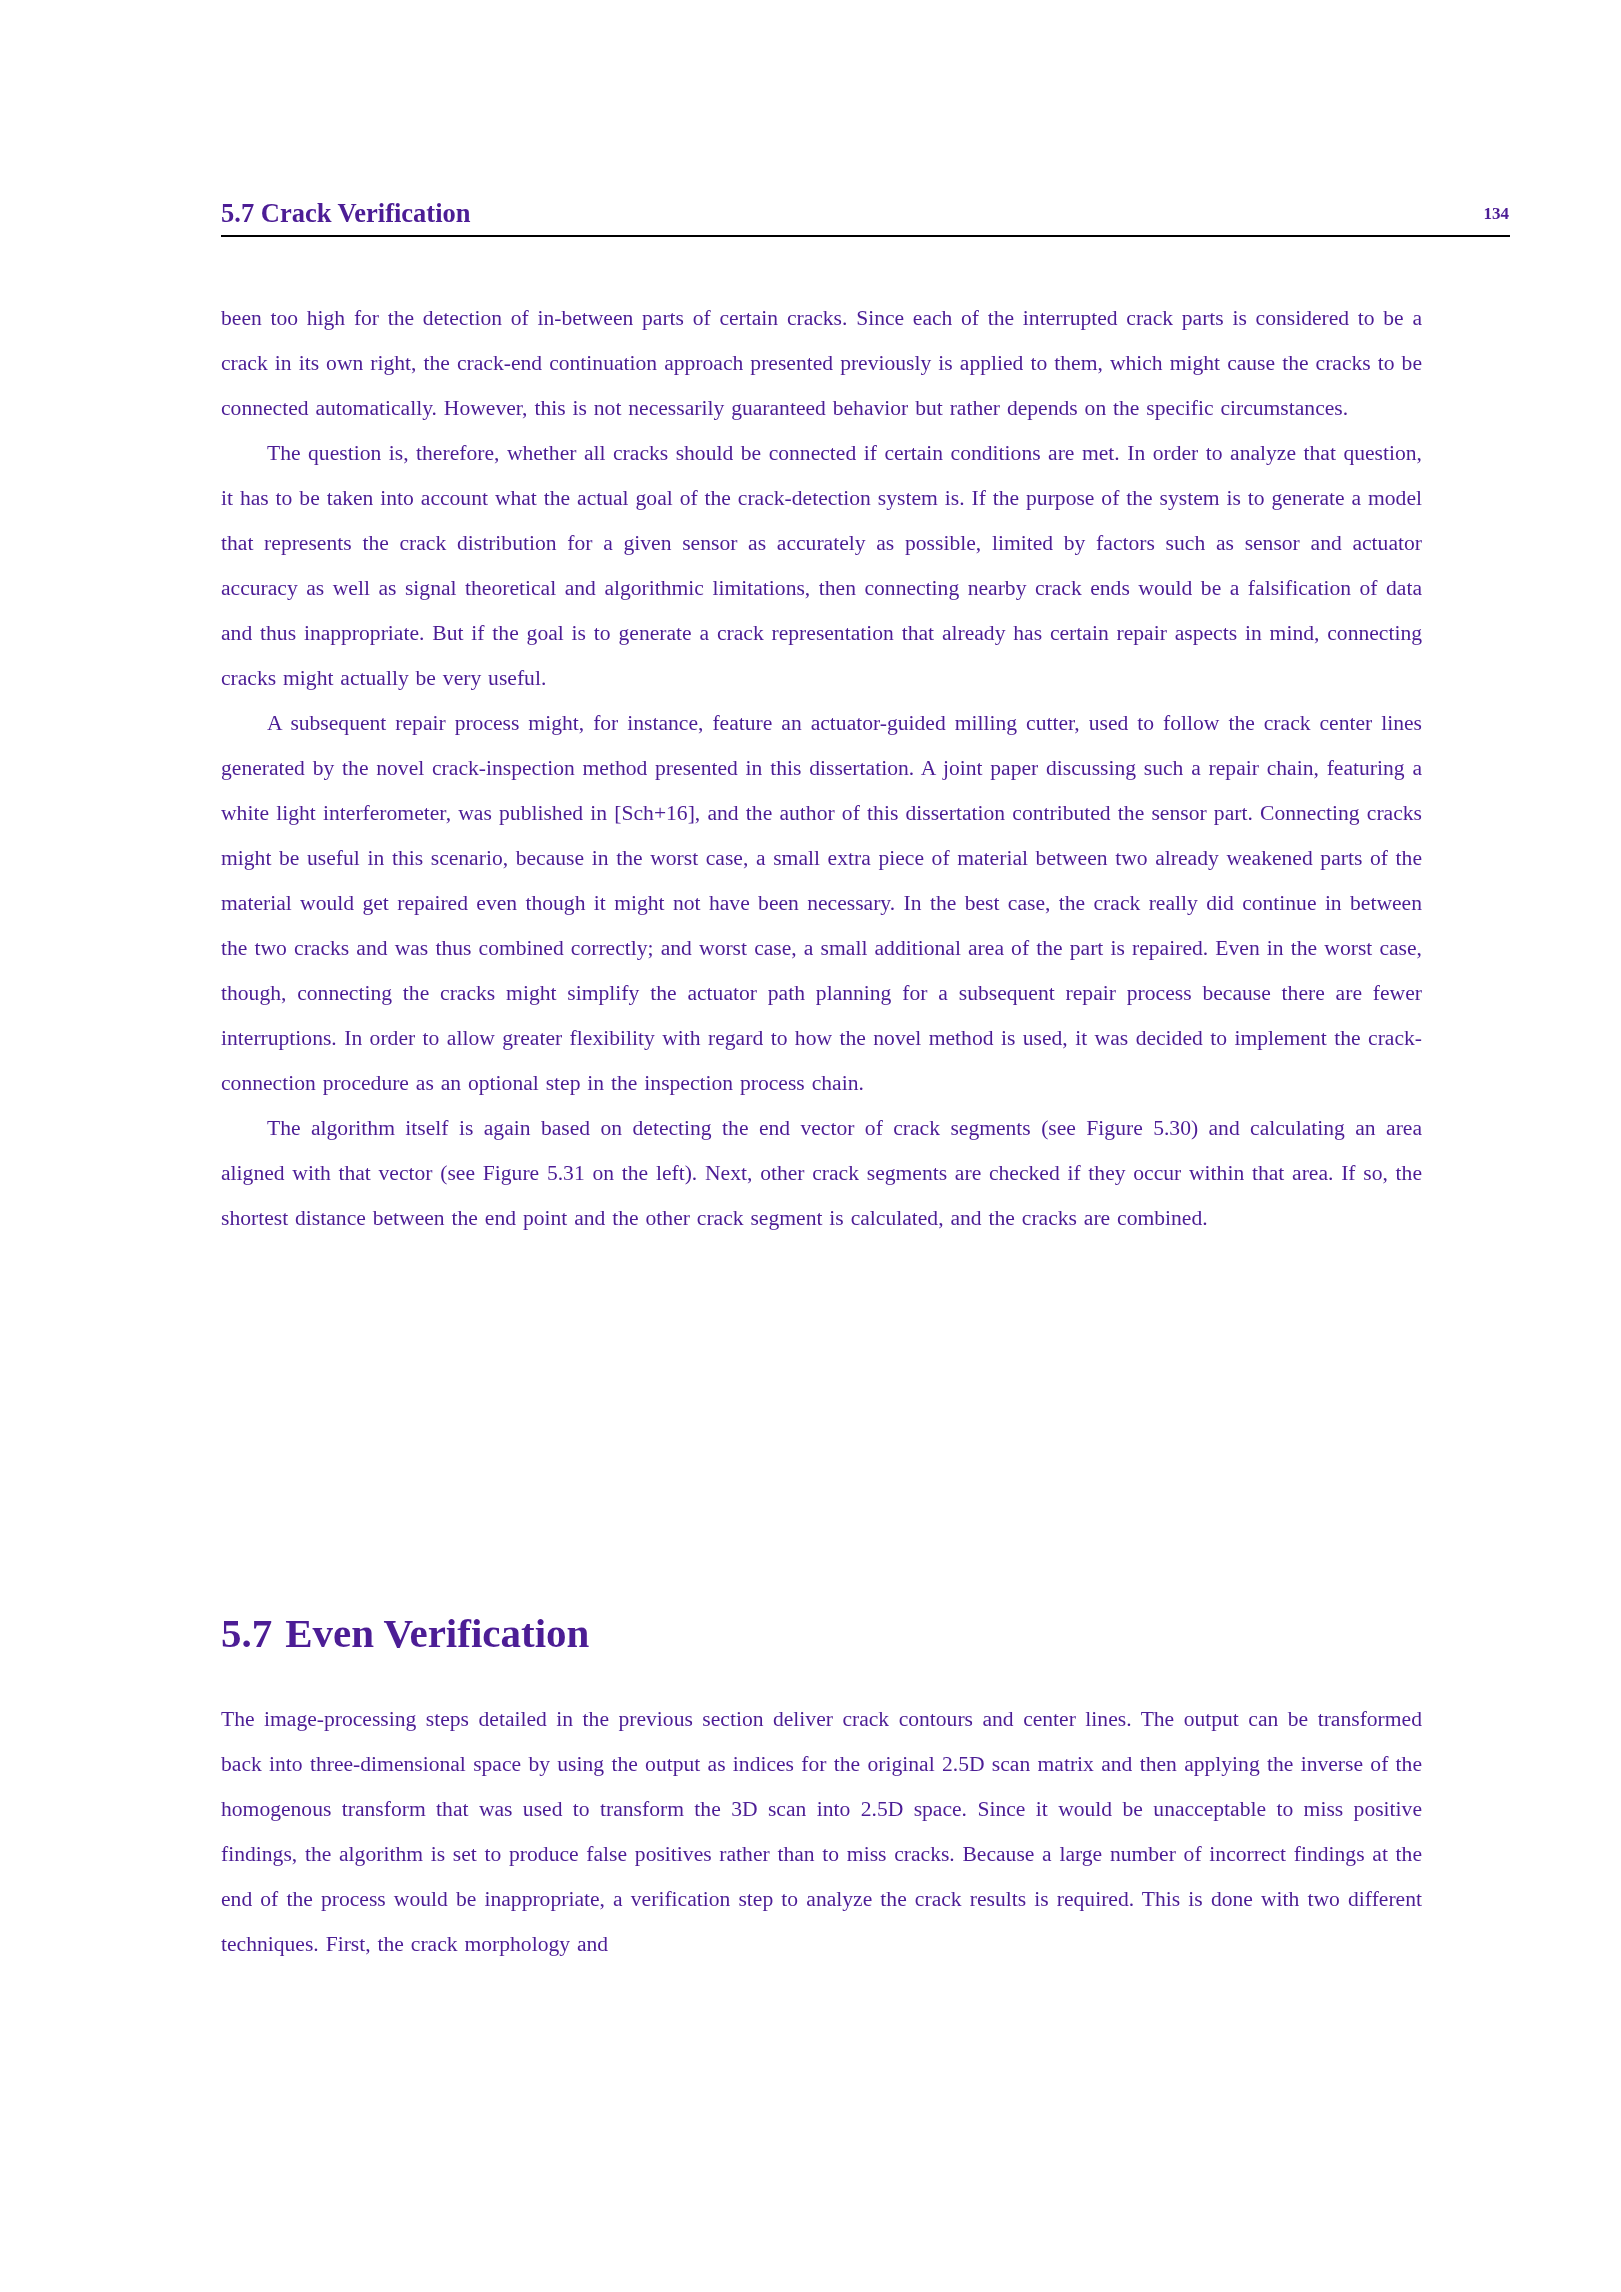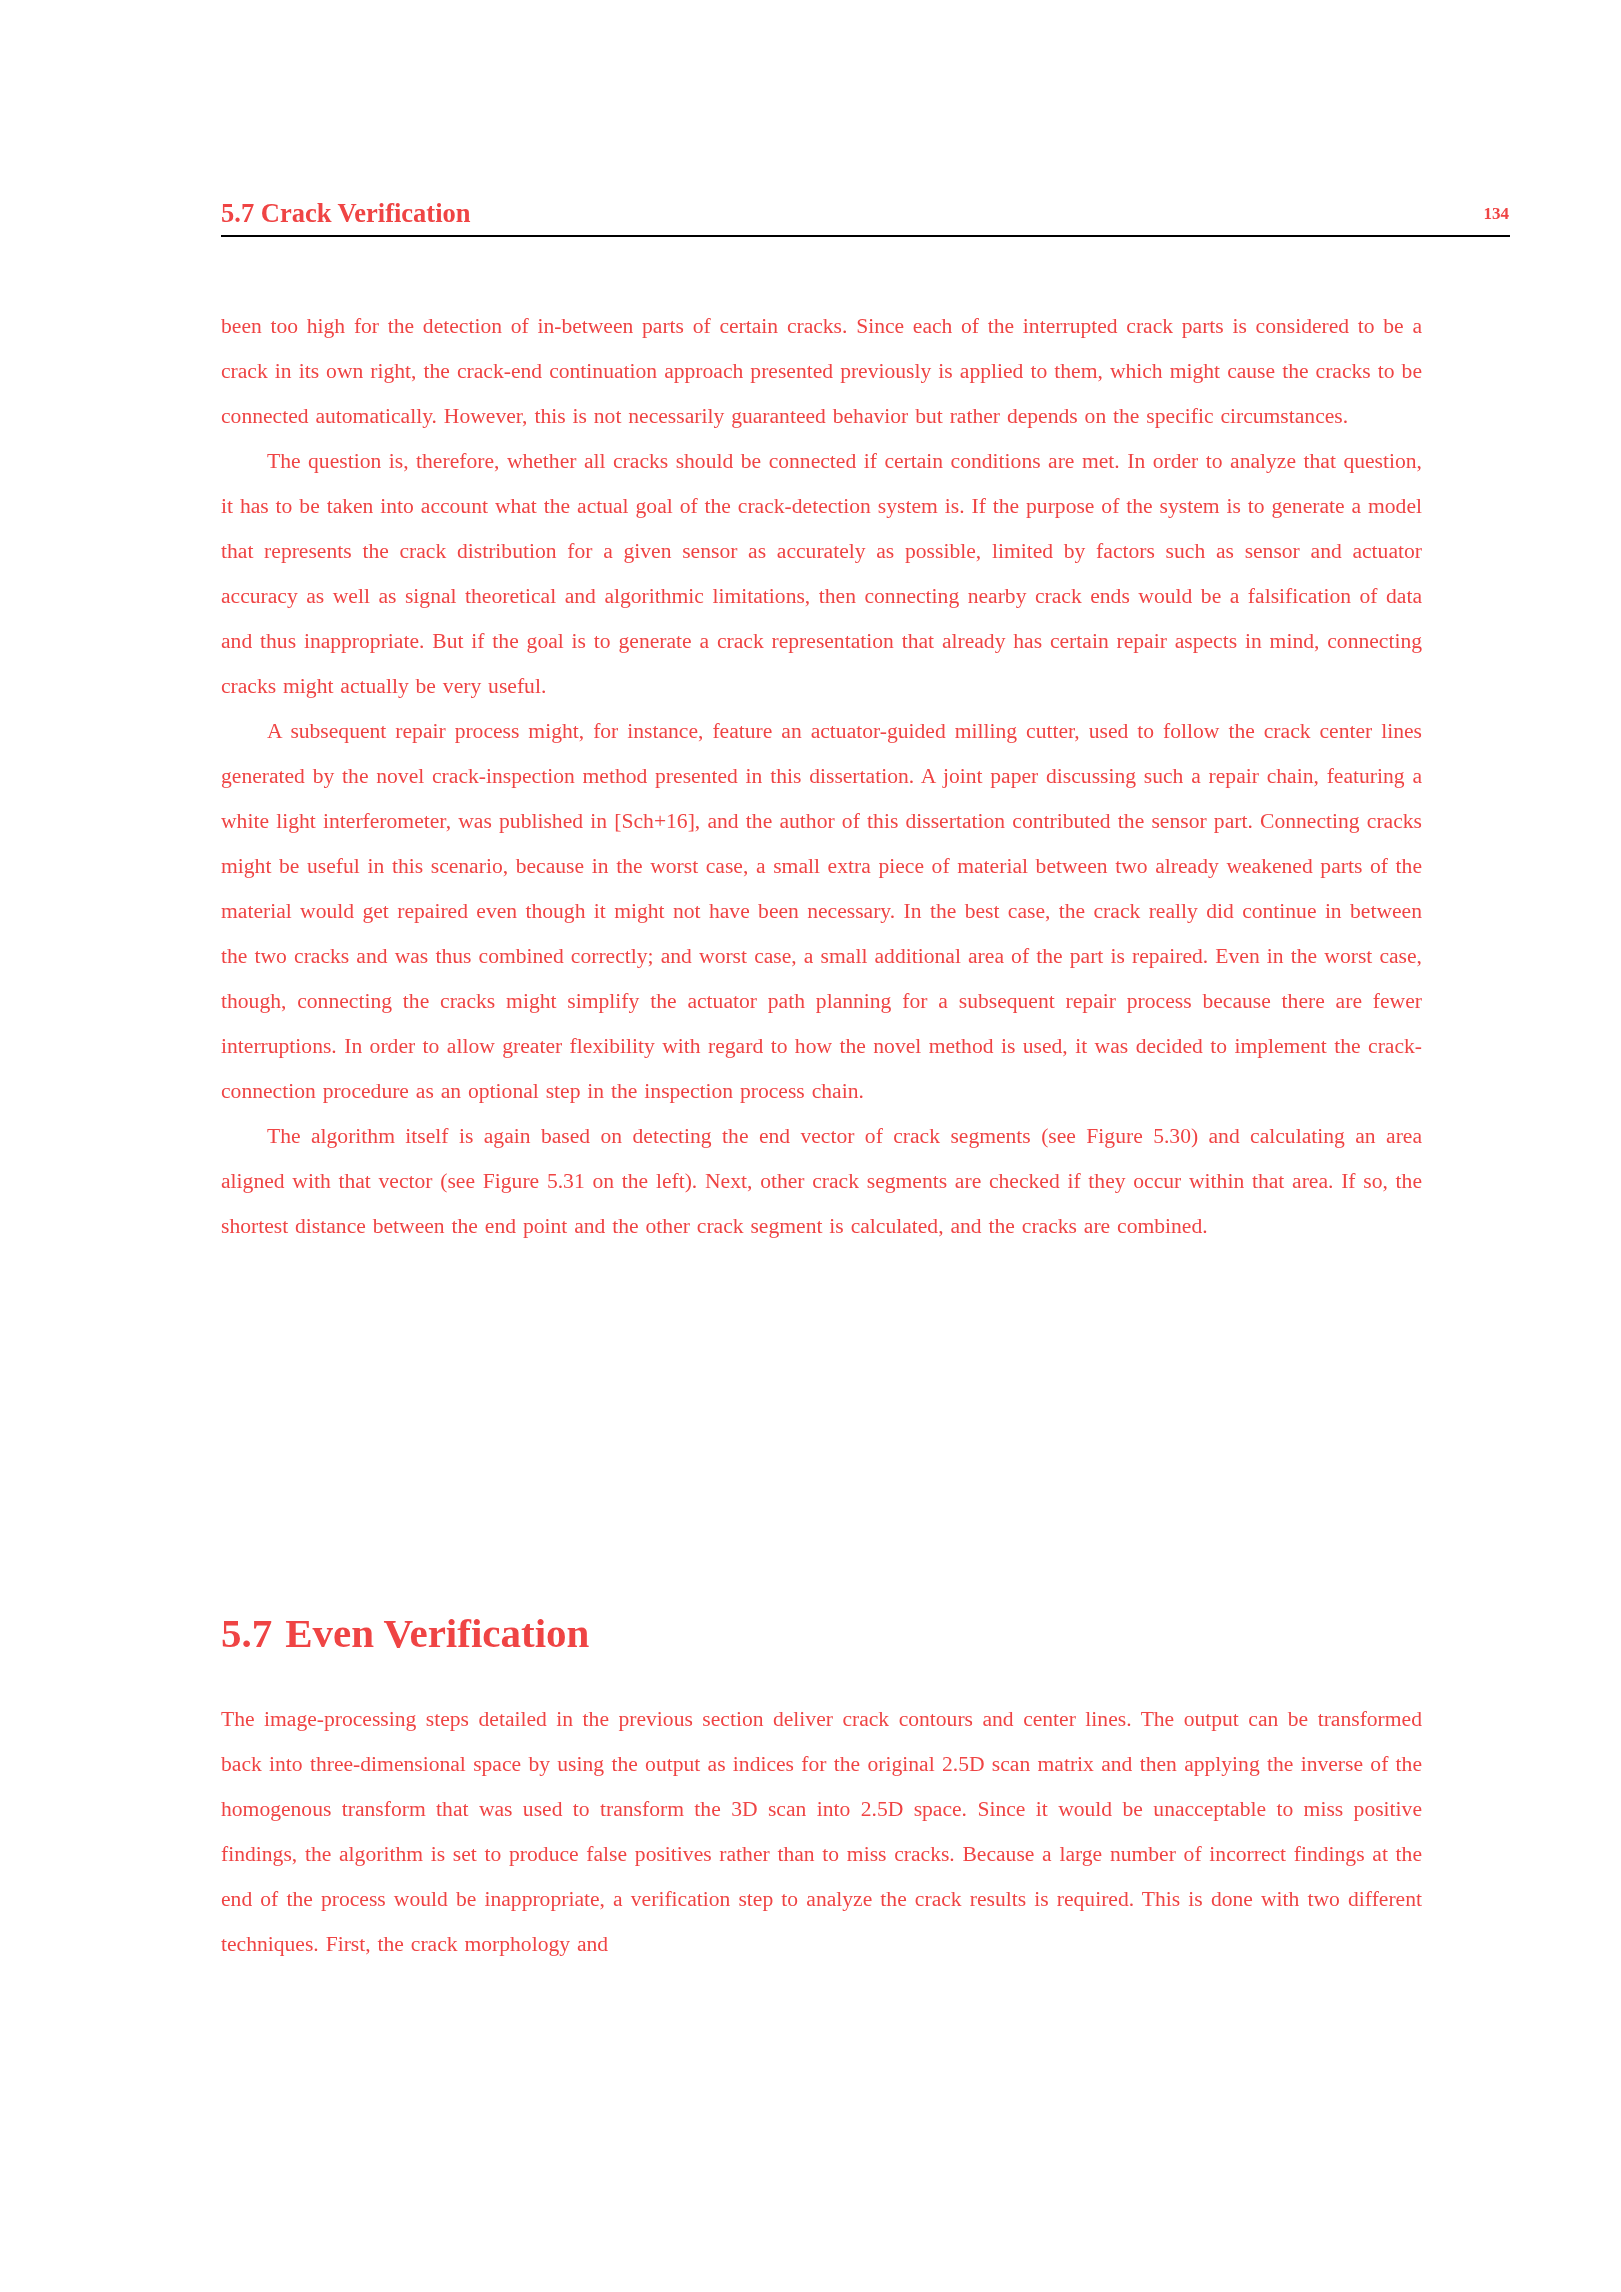--- a/index.html
+++ b/index.html
@@ -5,21 +5,21 @@
   html, body {
     margin: 0;
     padding: 0;
     background: #ffffff;
   }
   .page {
     position: relative;
     width: 1621px;
     height: 2293px;
     background: #ffffff;
-    color: #ef4444;
+    color: #4c1d95;
     font-family: "Liberation Serif", "DejaVu Serif", serif;
     overflow: hidden;
   }
   
   .rh-left {
     position: absolute;
     left: 221px;
     top: 199px;
     font-size: 26.5px;
     font-weight: bold;
@@ -49,21 +49,21 @@
     left: 221px;
     width: 1201px;
     font-size: 21.6px;
     line-height: 45px;
     text-align: justify;
     text-align-last: left;
     word-spacing: 1.5px;
     hyphens: none;
     -webkit-hyphens: none;
   }
-  .text-block.upper { top: 304px; }
+  .text-block.upper { top: 296px; }
   .text-block.lower { top: 1697px; }
   .para {
     margin: 0;
     padding: 0;
   }
   .para.indent { text-indent: 46px; }
   .para.noindent { text-indent: 0; }
   
   .section-heading {
     position: absolute;

